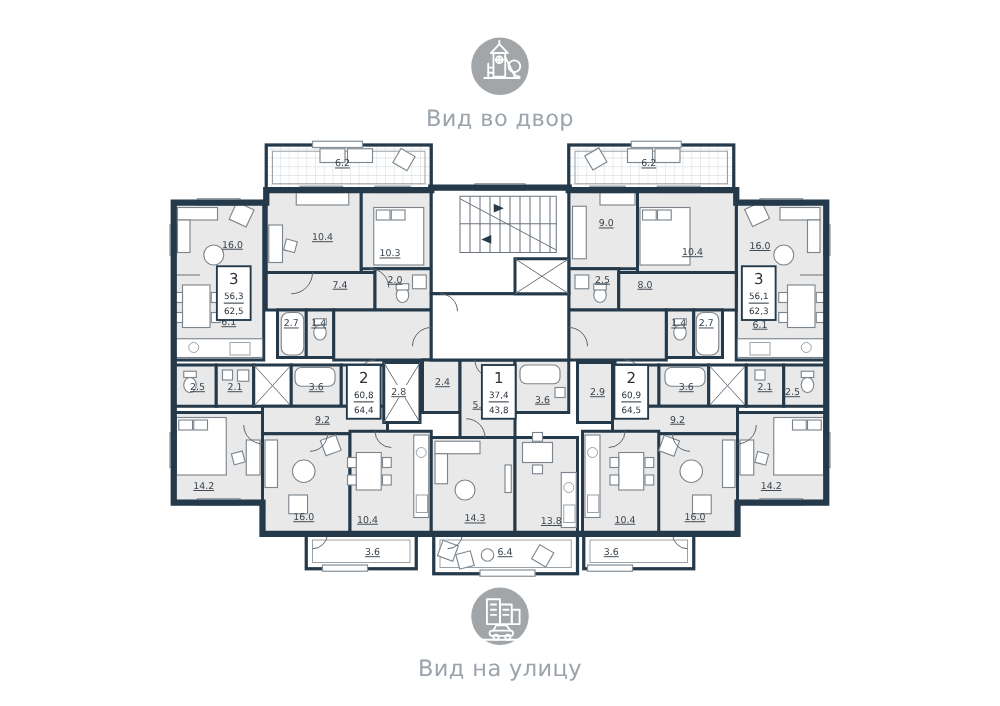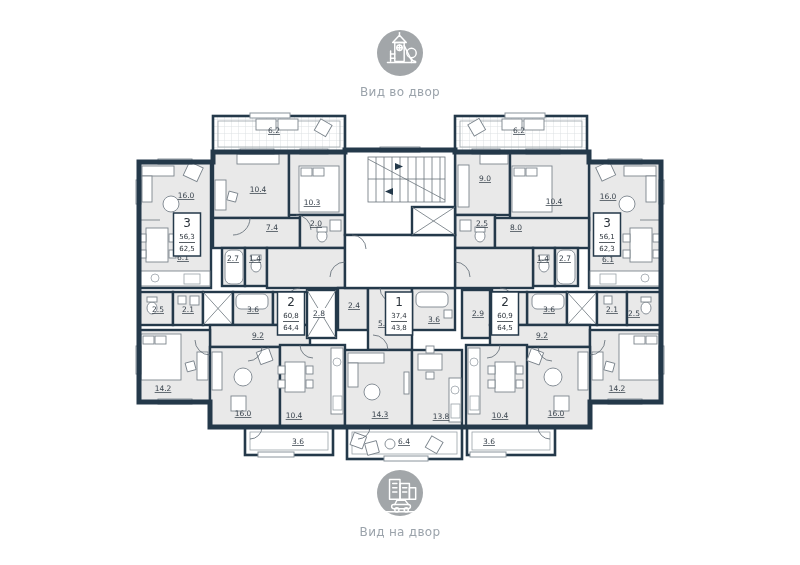--- a/index.html
+++ b/index.html
@@ -3,21 +3,21 @@
 <meta charset="utf-8">
 <style>
   html,body{margin:0;padding:0;background:#ffffff;}
   .stage{position:relative;width:800px;height:565px;background:#fff;overflow:hidden;
          font-family:"DejaVu Sans",sans-serif;}
   .legend{position:absolute;left:0;width:800px;text-align:center;}
   .legend-top{top:30px;}
   .legend-bottom{top:470px;}
   .legend-circle{width:46px;height:46px;border-radius:50%;background:#a2a6a9;margin:0 auto;
                  display:flex;align-items:center;justify-content:center;cursor:pointer;}
-  .legend-label{margin-top:9px;font-size:12px;color:#9ba3ab;letter-spacing:.3px;}
+  .legend-label{margin-top:9px;font-size:18px;color:#9ba3ab;letter-spacing:.3px;}
   svg.plan{position:absolute;left:0;top:0;}
   
   .room{fill:#e9e9e9;stroke:#24394a;stroke-width:2.4;}
   .roomw{fill:#ffffff;stroke:#24394a;stroke-width:2.4;}
   .balc{fill:#ffffff;stroke:#24394a;stroke-width:2.6;}
   .balg{fill:url(#grid);stroke:#24394a;stroke-width:2.6;}
   .outer{fill:none;stroke:#24394a;stroke-width:5;}
   .lbl{font-family:"DejaVu Sans",sans-serif;font-size:7.5px;fill:#39434d;text-anchor:middle;
        text-decoration:underline;}
   .aptbox-r{fill:#ffffff;stroke:#24394a;stroke-width:1.5;}
@@ -440,16 +440,16 @@
           <line x1="24.5" y1="17" x2="28.5" y2="17"></line>
           <line x1="24.5" y1="21" x2="28.5" y2="21"></line>
           <path d="M17,33 l2,-4 h8 l3,4"></path>
           <rect x="14" y="33" width="18" height="4" rx="2"></rect>
           <circle cx="19" cy="38" r="2"></circle>
           <circle cx="28" cy="38" r="2"></circle>
           <line x1="9" y1="40" x2="37" y2="40"></line>
         </g>
       </svg>
     </div>
-    <div class="legend-label">Вид на двор</div>
+    <div class="legend-label">Вид на улицу</div>
   </div>
 
 </div>
 
 </body></html>

